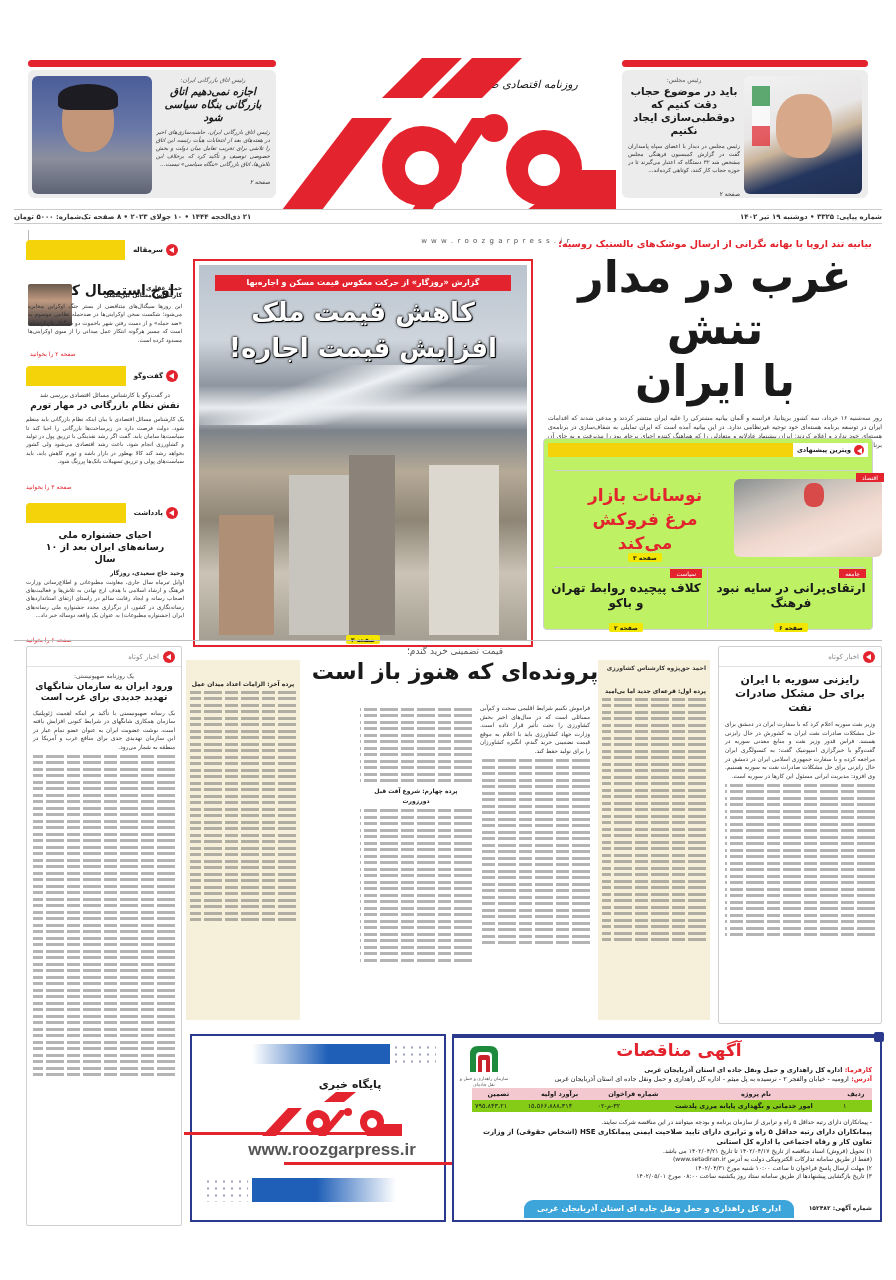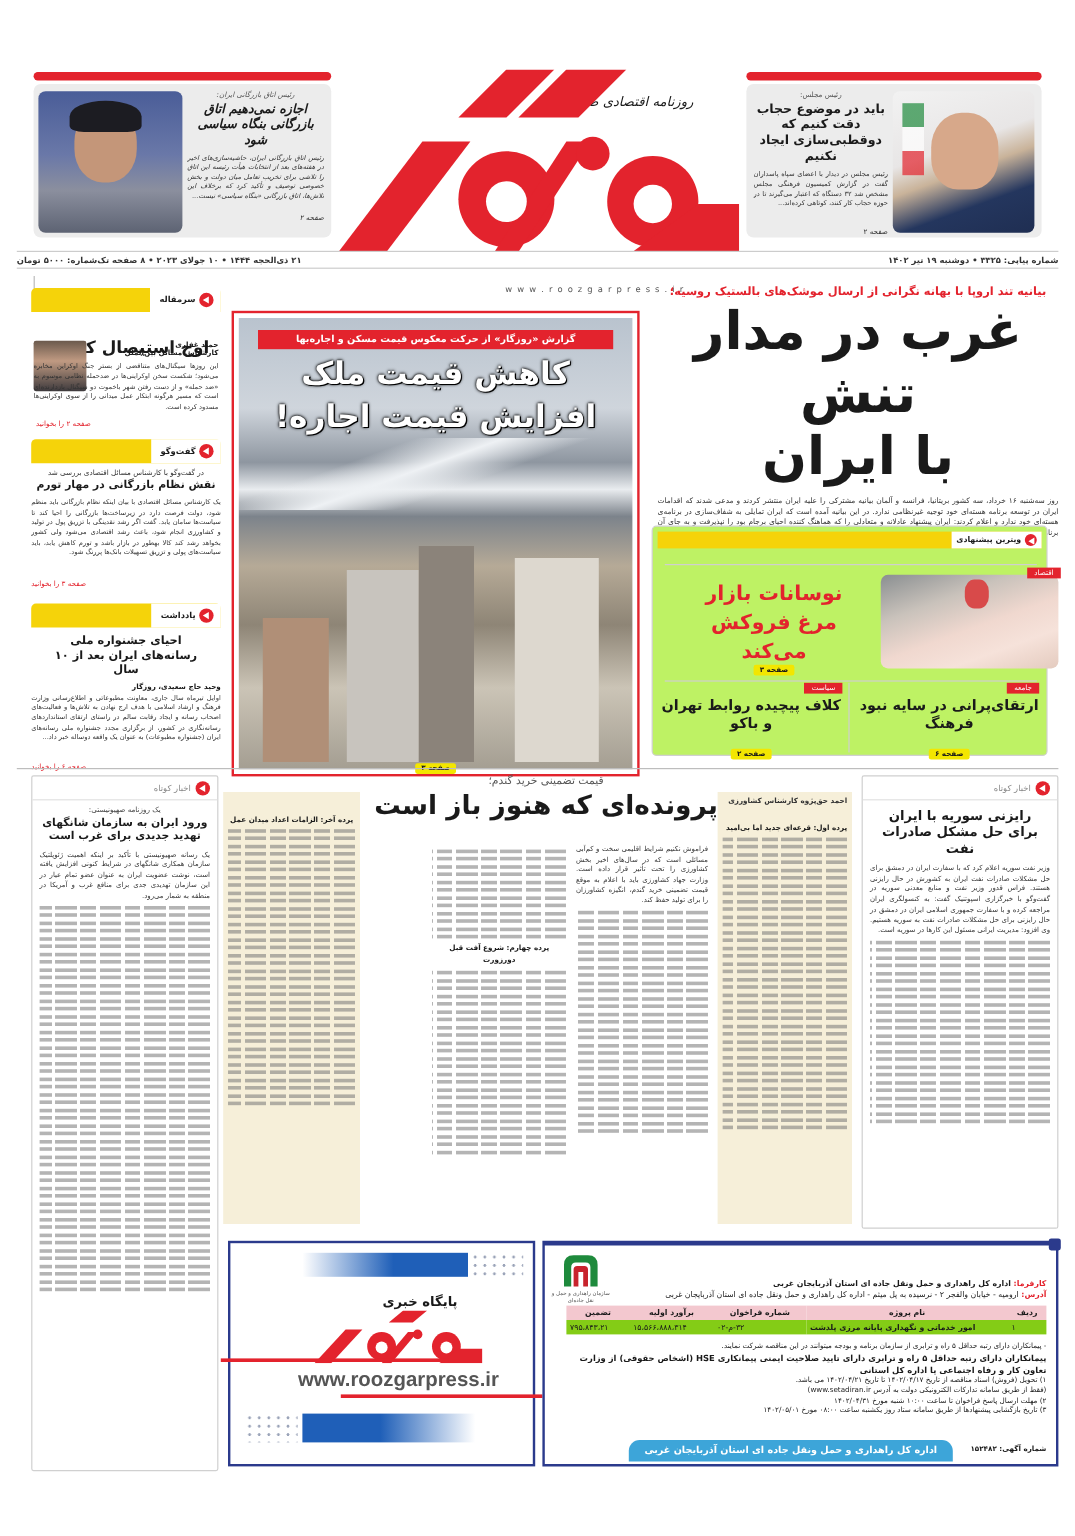--- a/index.html
+++ b/index.html
@@ -484,20 +484,21 @@
 
 <div class="abs" style="left:452px;top:1034px;width:430px;height:188px;border:2px solid #2b3a8c;border-top:4px solid #2b3a8c;background:#fff;">
   <div class="abs" style="right:-4px;top:-6px;width:10px;height:10px;background:#2b3a8c;border-radius:2px;"></div>
   <div class="abs" style="left:12px;top:6px;width:36px;height:30px;">
     <svg width="36" height="30" viewBox="0 0 36 30">
       <path d="M4 28 V10 Q4 2 12 2 H24 Q32 2 32 10 V28 H26 V12 Q26 8 22 8 H14 Q10 8 10 12 V28 Z" fill="#1e8a3c"></path>
       <path d="M12 28 V14 Q12 11 15 11 H21 Q24 11 24 14 V28 H20 V16 H16 V28 Z" fill="#c8232d"></path>
     </svg>
   </div>
   <div class="abs" style="left:4px;top:38px;width:52px;font-size:4.5px;text-align:center;color:#555;line-height:6px;">سازمان راهداری و حمل و نقل جاده‌ای</div>
+  <div class="abs red" style="left:60px;top:2px;width:330px;text-align:center;font-size:17px;font-weight:900;">آگهی مناقصات</div>
   <div class="abs" style="right:8px;top:28px;width:360px;font-size:6.5px;font-weight:bold;line-height:9px;">
     <div><span class="red">کارفرما:</span> <span>اداره کل راهداری و حمل ونقل جاده ای استان آذربایجان غربی</span></div>
     <div><span class="red">آدرس:</span> <span style="font-weight:normal;">ارومیه - خیابان والفجر ۲ - نرسیده به پل میثم - اداره کل راهداری و حمل ونقل جاده ای استان آذربایجان غربی</span></div>
   </div>
   <div class="abs" style="right:8px;top:50px;width:400px;">
     <table class="tender">
       <thead>
         <tr>
           <th>ردیف</th>
           <th style="width:42%;">نام پروژه</th>

